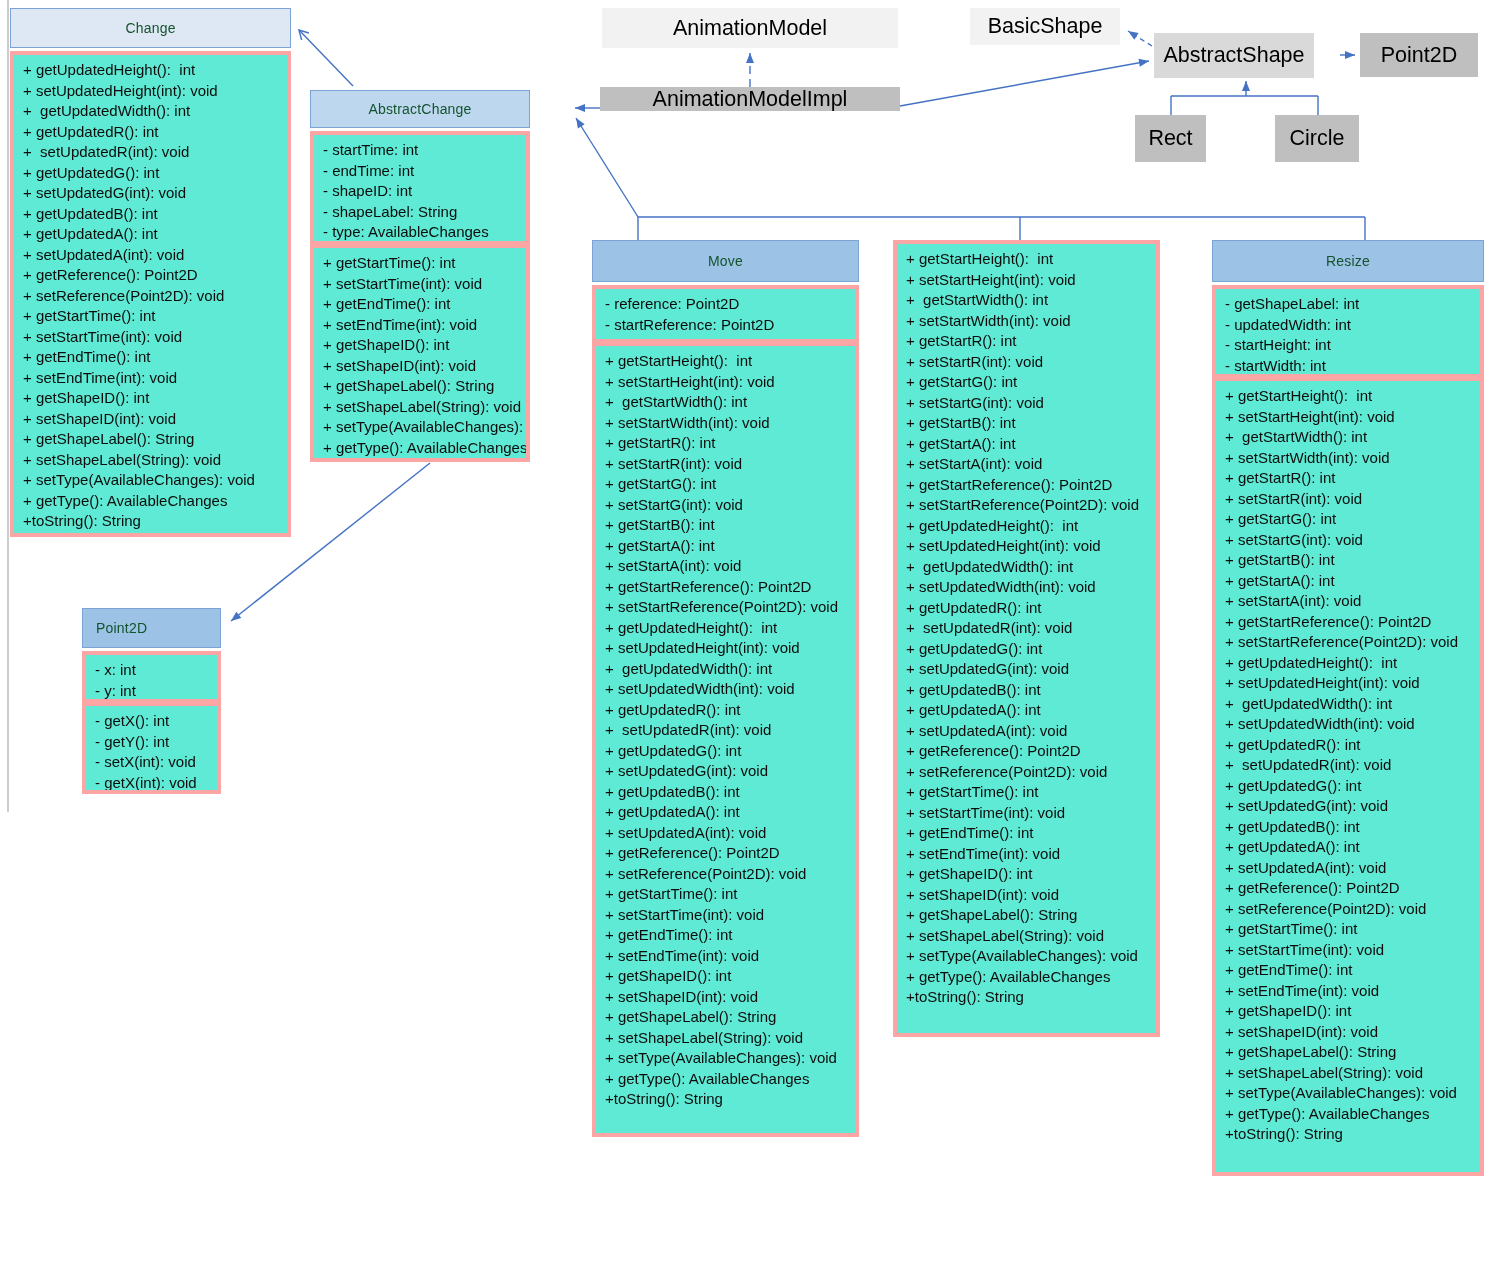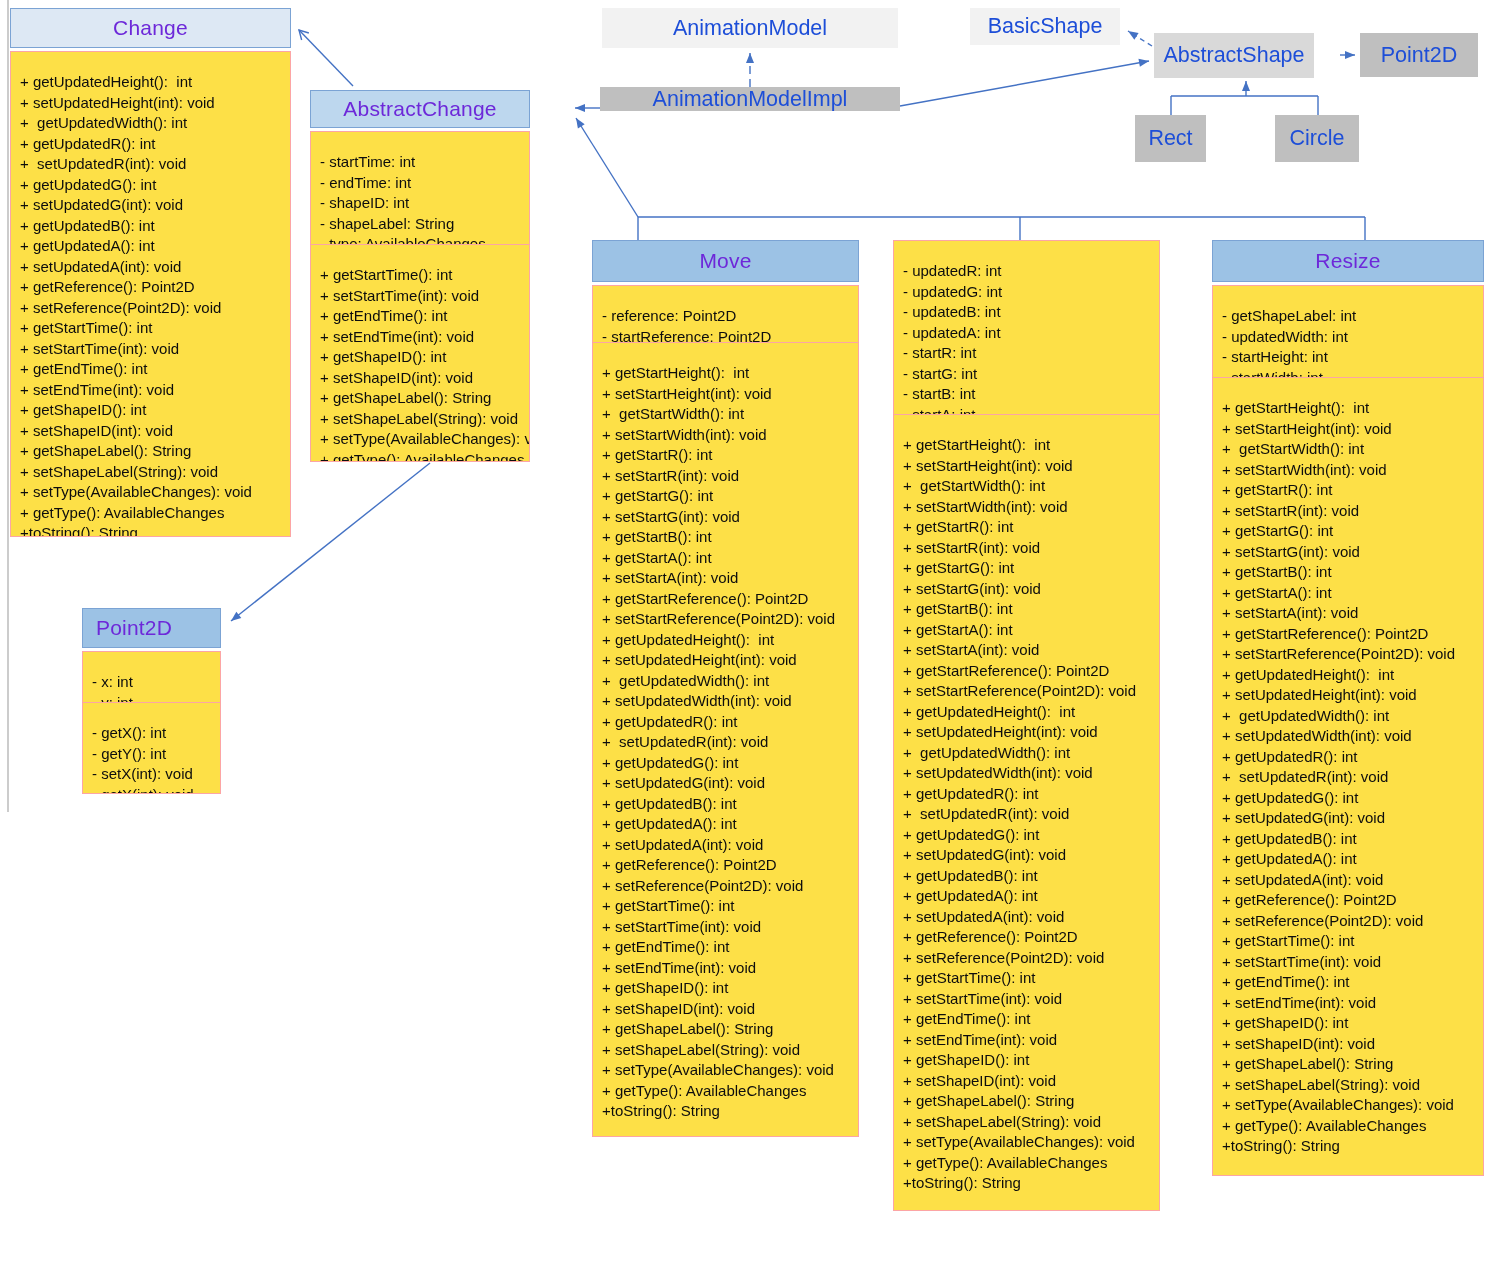--- a/index.html
+++ b/index.html
@@ -2,32 +2,32 @@
 <html><head>
 <meta charset="utf-8">
 <style>
   *{box-sizing:border-box;margin:0;padding:0}
   html,body{background:#fff}
   body{font-family:"Liberation Sans",sans-serif;color:#111}
   .canvas{position:relative;width:1494px;height:1272px;background:#fff;overflow:hidden}
   svg.wires{position:absolute;left:0;top:0;z-index:0}
   .uml-class{position:absolute;z-index:1}
   .hdr{border:1px solid #7ba3d4;height:40px;display:flex;align-items:center;justify-content:center;
-       font-size:21px;letter-spacing:.2px;margin-bottom:3px;color:#6d28d9}
+       font-size:14px;letter-spacing:.2px;margin-bottom:3px;color:#14532d}
   .hdr.tall{height:42px}
   .hdr.short{height:38px}
   .hdr.left{justify-content:flex-start;padding-left:13px}
   .hdr-t1{background:#dde8f4}
   .hdr-t2{background:#bdd7ee}
   .hdr-t3{background:#9cc2e5}
-  .cmp{border:1px solid #fca5a5;background:#fde047;padding:20px 9px;overflow:hidden}
+  .cmp{border:4px solid #fca5a5;background:#5eead4;padding:5px 9px;overflow:hidden}
   .cmp + .cmp{margin-top:-1px}
   .member{font-size:15px;line-height:20.5px;white-space:pre;color:#0d0d0d}
   .node{position:absolute;z-index:1;display:flex;align-items:center;justify-content:center;
-        font-size:21.5px;color:#1d4ed8}
+        font-size:21.5px;color:#000000}
   .n-light{background:#f2f2f2}
   .n-mid{background:#d9d9d9}
   .n-dark{background:#bfbfbf}
 </style>
 </head>
 <body>
 
 <div class="canvas">
 
   <svg class="wires" width="1494" height="1272" viewBox="0 0 1494 1272">
@@ -164,30 +164,20 @@
         <div class="member">+ setShapeID(int): void</div>
         <div class="member">+ getShapeLabel(): String</div>
         <div class="member">+ setShapeLabel(String): void</div>
         <div class="member">+ setType(AvailableChanges): void</div>
         <div class="member">+ getType(): AvailableChanges</div>
         <div class="member">+toString(): String</div>
       </div>
   </div>
 
   <div class="uml-class" style="left:893px;top:240px;width:267px">
-    <div class="cmp" style="height:175px">
-        <div class="member">- updatedR: int</div>
-        <div class="member">- updatedG: int</div>
-        <div class="member">- updatedB: int</div>
-        <div class="member">- updatedA: int</div>
-        <div class="member">- startR: int</div>
-        <div class="member">- startG: int</div>
-        <div class="member">- startB: int</div>
-        <div class="member">- startA: int</div>
-      </div>
     <div class="cmp" style="height:797px">
         <div class="member">+ getStartHeight():  int</div>
         <div class="member">+ setStartHeight(int): void</div>
         <div class="member">+  getStartWidth(): int</div>
         <div class="member">+ setStartWidth(int): void</div>
         <div class="member">+ getStartR(): int</div>
         <div class="member">+ setStartR(int): void</div>
         <div class="member">+ getStartG(): int</div>
         <div class="member">+ setStartG(int): void</div>
         <div class="member">+ getStartB(): int</div>

